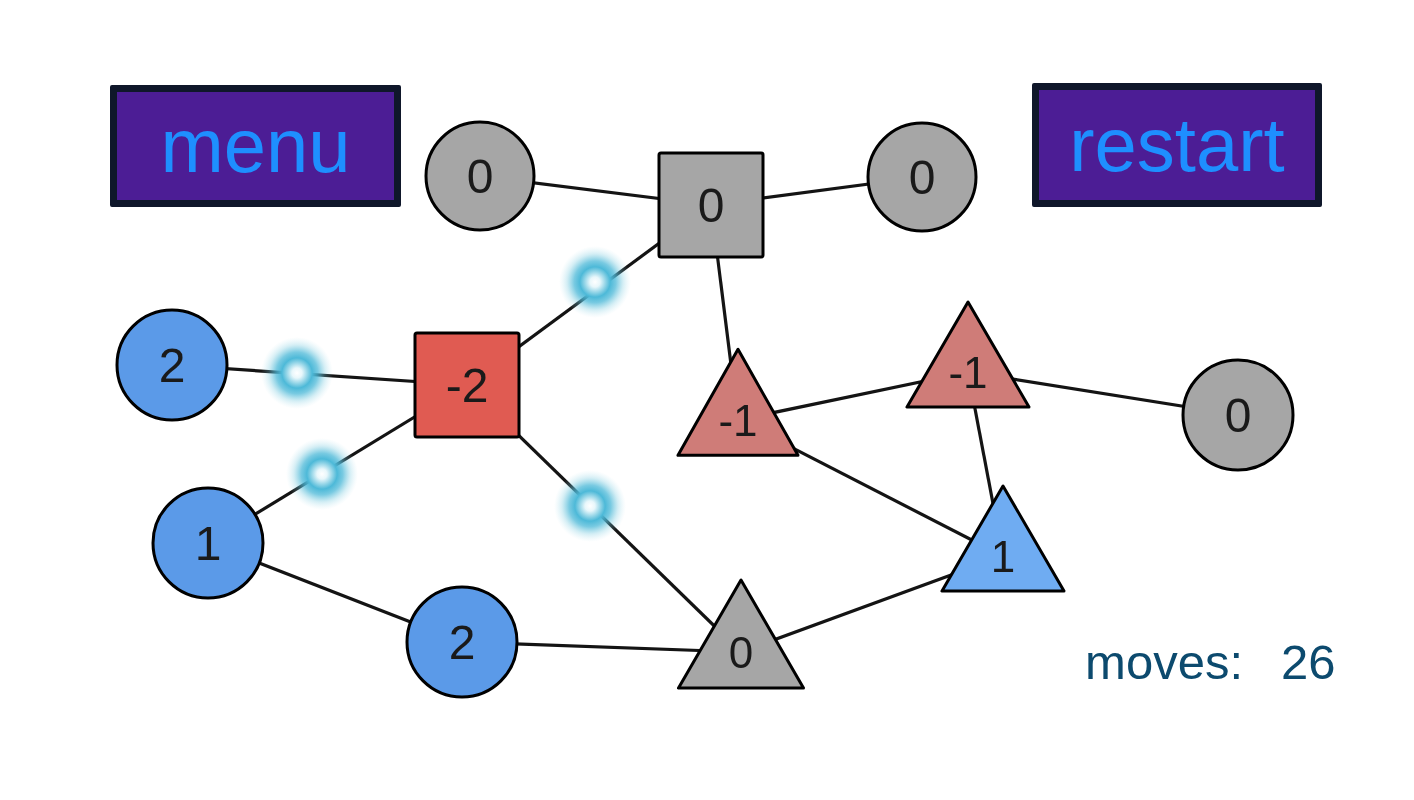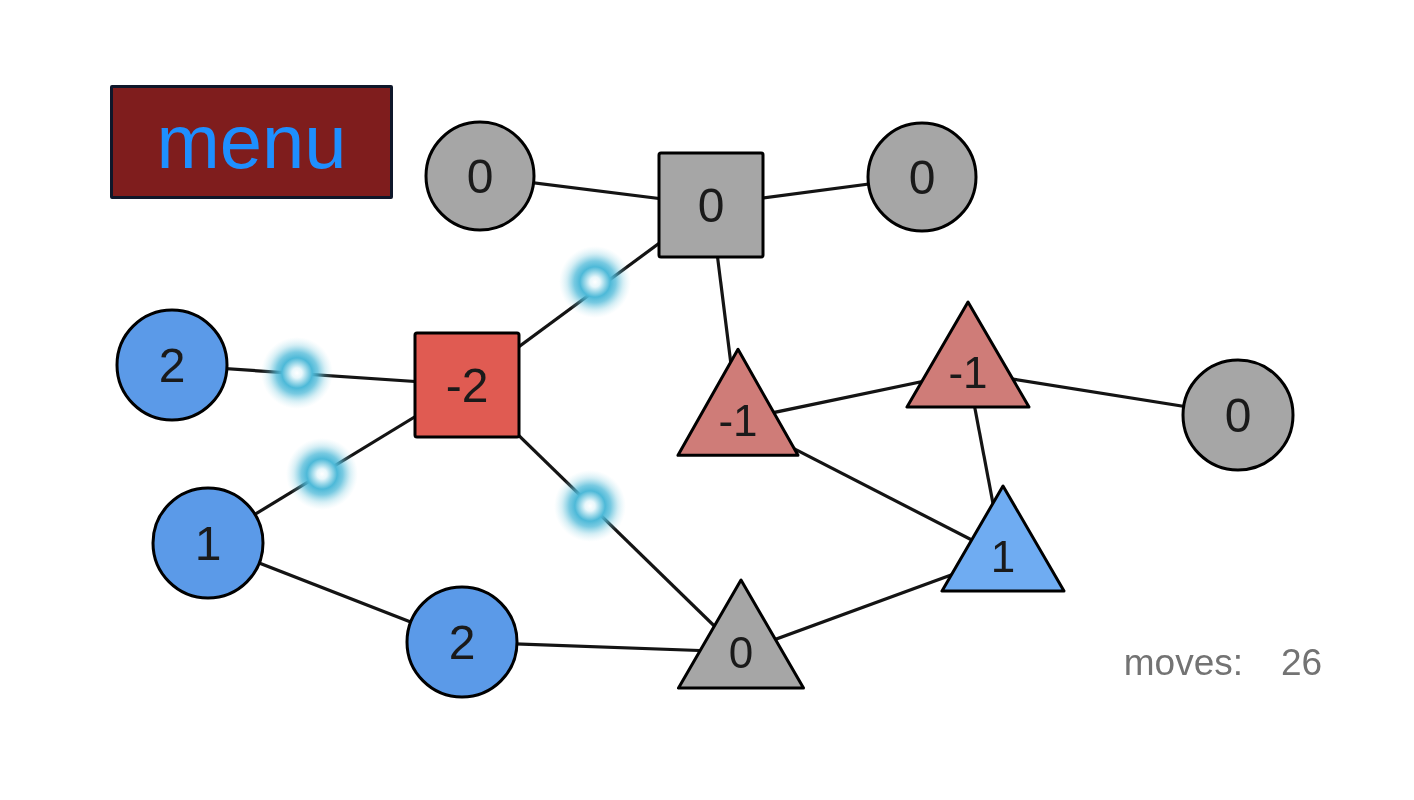--- a/index.html
+++ b/index.html
@@ -8,29 +8,29 @@
     font-family:"Liberation Sans",sans-serif;
   }
   svg.canvas{position:absolute;left:0;top:0;}
   .node-label{
     font-family:"Liberation Sans",sans-serif;
     font-size:48px;fill:#1a1a1a;
   }
   .node-label.tri{font-size:44px;}
   .btn{
     position:absolute;display:flex;align-items:center;justify-content:center;
-    border:3px solid #0f172a;border-radius:2px;color:#1E8FFF;
-    font-size:76px;line-height:1;background:#7f1d1d;cursor:pointer;
+    border:7px solid #0f172a;border-radius:2px;color:#1E8FFF;
+    font-size:76px;line-height:1;background:#4c1d95;cursor:pointer;
     letter-spacing:0px;user-select:none;
   }
   .btn-menu{left:110px;top:85px;width:277px;height:108px;}
   .btn-restart{left:1032px;top:83px;width:276px;height:110px;}
   .stats{
-    position:absolute;left:820px;top:634px;width:560px;color:#737373;
-    font-size:37px;line-height:1;
+    position:absolute;left:820px;top:634px;width:560px;color:#0c4a6e;
+    font-size:49px;line-height:1;
   }
   .stats-row{display:flex;height:56px;align-items:center;}
   .stats-label{width:423px;text-align:right;}
   .stats-value{padding-left:38px;text-align:center;}
 </style>
 </head>
 <body>
 
 <div class="stage">
 
@@ -115,20 +115,21 @@
         </g>
         <g cursor="pointer">
           <polygon points="741,580 678.5,688 803.5,688" stroke-linejoin="round" fill="#A6A6A6" stroke="#000000" stroke-width="3"></polygon>
           <text x="741" y="652" text-anchor="middle" dominant-baseline="central" class="node-label tri">0</text>
         </g>
       </g>
   </svg>
 
   <div class="btn btn-menu">menu</div>
 
+  <div class="btn btn-restart">restart</div>
 
   <div class="stats">
     <div class="stats-row">
       <span class="stats-label">moves:</span>
       <span class="stats-value">26</span>
     </div>
   </div>
 
 </div>
 

